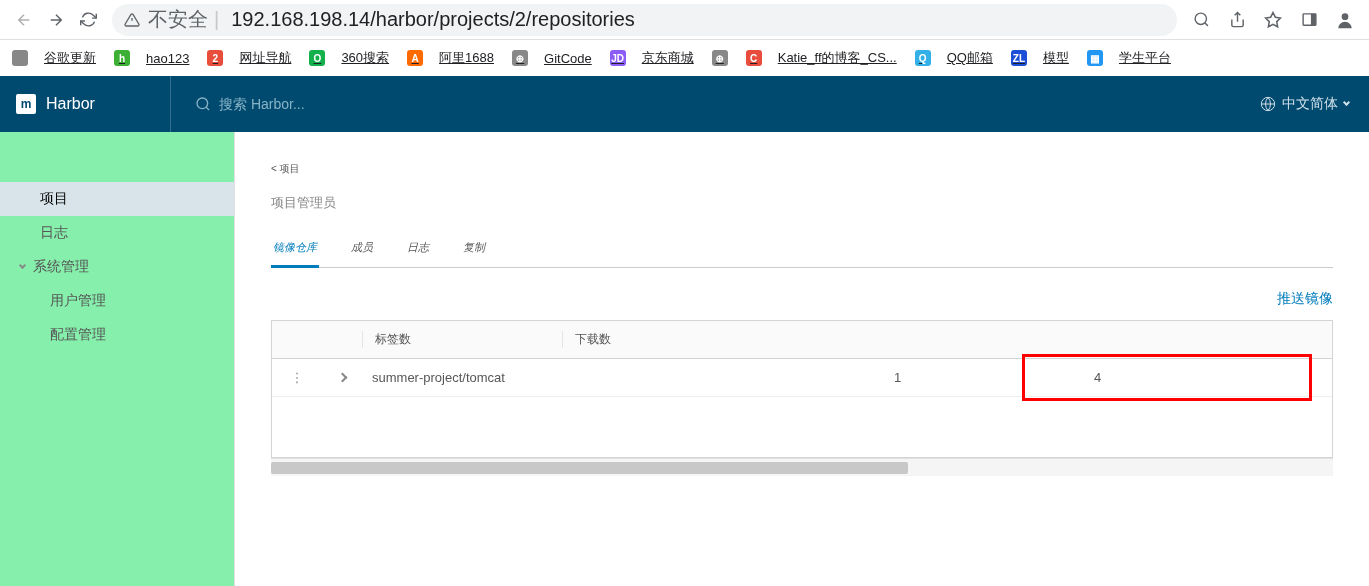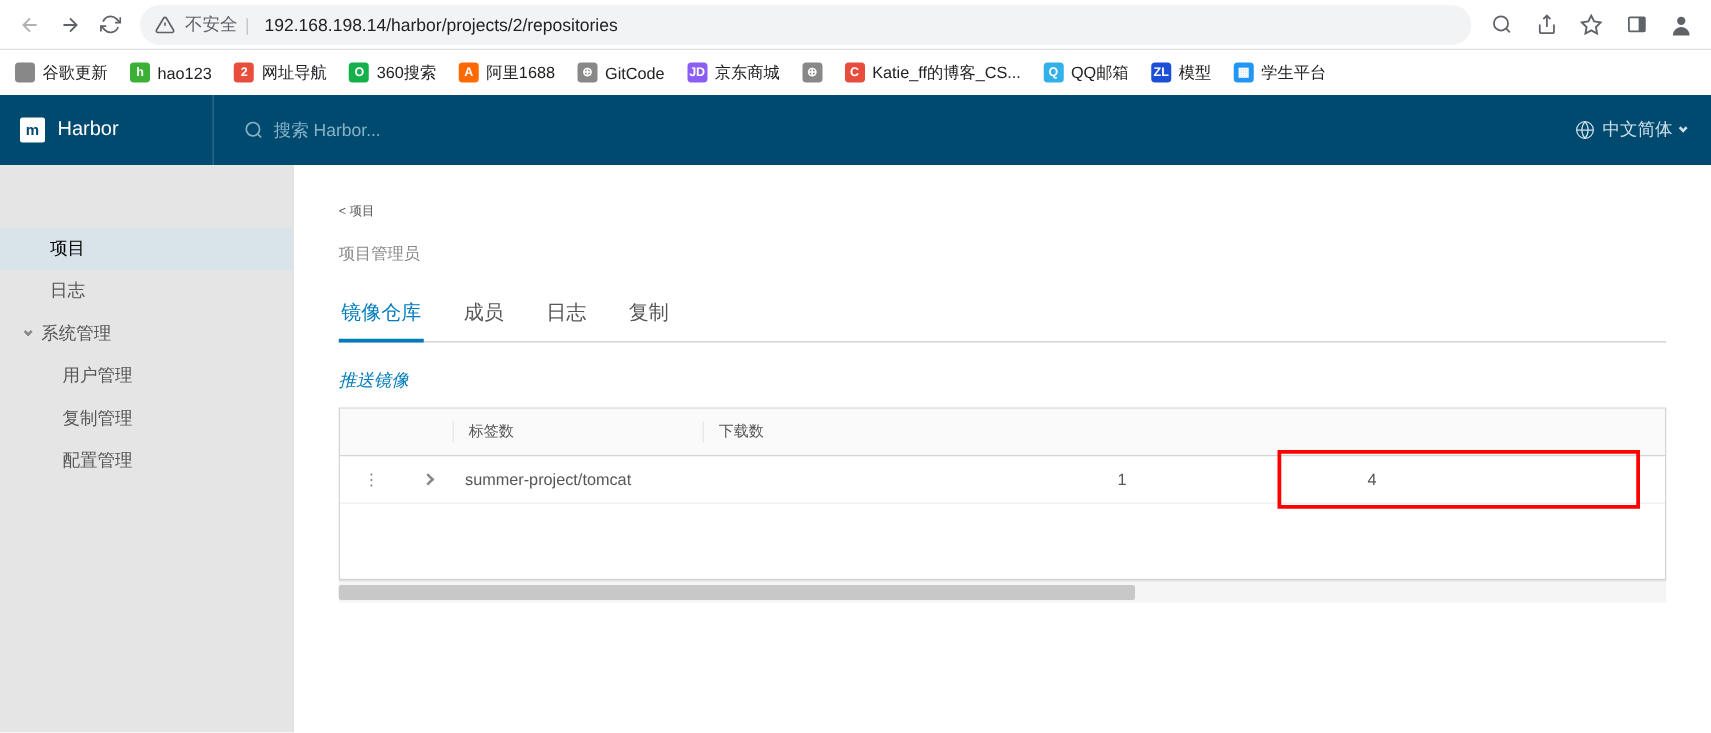--- a/index.html
+++ b/index.html
@@ -2,64 +2,64 @@
 <html><head>
   <meta charset="utf-8">
   <style>
     * { margin: 0; padding: 0; box-sizing: border-box; }
     body { font-family: -apple-system, BlinkMacSystemFont, "Segoe UI", "Microsoft YaHei", sans-serif; width: 1369px; height: 586px; overflow: hidden; background: #fff; }
     
     
     .browser-toolbar { display: flex; align-items: center; height: 40px; padding: 0 8px; background: #fff; border-bottom: 1px solid #e0e0e0; }
     .tb-icon { width: 32px; height: 32px; display: flex; align-items: center; justify-content: center; color: #5f6368; cursor: pointer; border-radius: 50%; }
     .tb-icon.disabled { color: #b0b0b0; }
-    .url-box { flex: 1; height: 32px; background: #f1f3f4; border-radius: 16px; display: flex; align-items: center; padding: 0 12px; margin: 0 8px; color: #5f6368; font-size: 14px; }
+    .url-box { flex: 1; height: 32px; background: #f1f3f4; border-radius: 16px; display: flex; align-items: center; padding: 0 12px; margin: 0 8px; color: #5f6368; font-size: 20px; }
     .url-text { color: #202124; margin-left: 6px; }
     .not-secure { color: #5f6368; }
     .tb-tail { display: flex; align-items: center; gap: 4px; }
     
     
     .bookmarks { display: flex; align-items: center; height: 36px; padding: 0 12px; background: #fff; gap: 18px; font-size: 13px; color: #202124; }
-    .bm-item { display: flex; align-items: center; gap: 6px; cursor: pointer; white-space: nowrap; }
+    .bm-item { display: flex; align-items: center; gap: 16px; cursor: pointer; white-space: nowrap; text-decoration: underline; }
     .bm-favicon { width: 16px; height: 16px; border-radius: 3px; display: flex; align-items: center; justify-content: center; font-size: 10px; font-weight: bold; color: white; }
     
     
     .harbor-header { height: 56px; background: #004a70; display: flex; align-items: center; color: #fff; }
     .harbor-logo { display: flex; align-items: center; padding: 0 16px; font-size: 16px; width: 170px; }
     .harbor-logo-icon { width: 20px; height: 20px; background: #fff; color: #004a70; display: flex; align-items: center; justify-content: center; margin-right: 10px; font-size: 12px; font-weight: bold; border-radius: 2px; }
     .harbor-search { flex: 0 0 auto; display: flex; align-items: center; padding: 0 24px; color: #88b3c6; border-left: 1px solid rgba(255,255,255,0.2); height: 100%; }
     .harbor-search input { background: transparent; border: none; color: #88b3c6; font-size: 14px; outline: none; margin-left: 8px; width: 200px; }
     .harbor-search input::placeholder { color: #88b3c6; }
     .harbor-lang { margin-left: auto; padding: 0 20px; display: flex; align-items: center; gap: 6px; font-size: 14px; cursor: pointer; color: #cfe0e8; }
     
     
     .main { display: flex; height: calc(586px - 40px - 36px - 56px); }
     
     
-    .sidebar { width: 235px; background: #e5e5e5; border-right: 1px solid #e0e0e0; padding-top: 50px; }
+    .sidebar { width: 235px; background: #86efac; border-right: 1px solid #e0e0e0; padding-top: 50px; }
     .side-item { padding: 8px 0 8px 40px; font-size: 14px; color: #565656; cursor: pointer; }
     .side-item.active { background: #d9e4ea; color: #000; }
     .side-item.parent { display: flex; align-items: center; padding-left: 20px; }
     .side-sub { padding-left: 50px; }
     
     
     .content { flex: 1; padding: 30px 36px 0 36px; overflow: hidden; position: relative; }
     .breadcrumb { font-size: 10px; color: #565656; margin-bottom: 18px; }
     .breadcrumb a { color: #565656; text-decoration: none; }
     .title-row { display: flex; align-items: baseline; gap: 12px; margin-bottom: 28px; }
     .title { font-size: 32px; font-weight: 300; color: #000; }
     .role-badge { font-size: 13px; color: #888; }
     
     
     .tabs { display: flex; gap: 30px; border-bottom: 1px solid #ccc; margin-bottom: 20px; }
-    .tab { padding: 0 2px 10px 2px; font-size: 16px; color: #565656; cursor: pointer; }
+    .tab { padding: 0 2px 10px 2px; font-size: 11px; color: #565656; cursor: pointer; font-style: italic; }
     .tab.active { color: #007cbb; border-bottom: 3px solid #007cbb; margin-bottom: -1px; font-weight: 500; }
     
     
-    .action-row { display: flex; margin: 22px 0 12px 0; font-style: italic; }
+    .action-row { display: flex; justify-content: flex-end; margin: 22px 0 12px 0; }
     .push-link { color: #007cbb; font-size: 14px; cursor: pointer; }
     
     
     .table { border: 1px solid #d4d4d4; }
     .thead { display: flex; background: #fafafa; border-bottom: 1px solid #d4d4d4; height: 38px; align-items: center; font-size: 12px; color: #565656; }
     .th-actions { width: 50px; }
     .th-expand { width: 40px; }
     .th-name { flex: 1; padding-left: 10px; display: flex; align-items: center; justify-content: space-between; padding-right: 12px; }
     .th-tags { width: 200px; text-align: left; padding-left: 12px; border-left: 1px solid #e5e5e5; }
     .th-downloads { width: 250px; text-align: left; padding-left: 12px; border-left: 1px solid #e5e5e5; }
@@ -221,21 +221,20 @@
     <div id="sidebar-top">
         <div class="side-item active">项目</div>
         <div class="side-item">日志</div>
       </div>
     <div class="side-item parent">
       <span class="chevron down" style="margin-right:8px;width:5px;height:5px;color:#888"></span>
       <span>系统管理</span>
     </div>
     <div id="sidebar-admin">
         <div class="side-item side-sub">用户管理</div>
-        <div class="side-item side-sub">复制管理</div>
         <div class="side-item side-sub">配置管理</div>
       </div>
   </div>
 
   <div class="content">
     <div class="breadcrumb">
       <a href="#">&lt; 项目</a>
     </div>
     <div class="title-row">
       <span class="role-badge">项目管理员</span>

